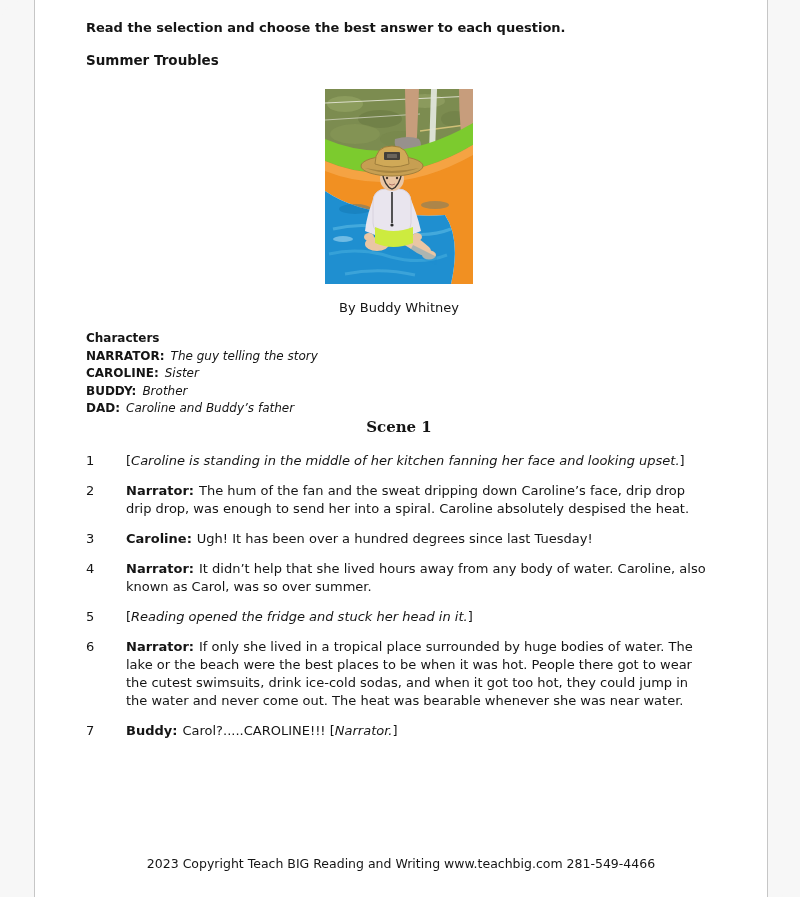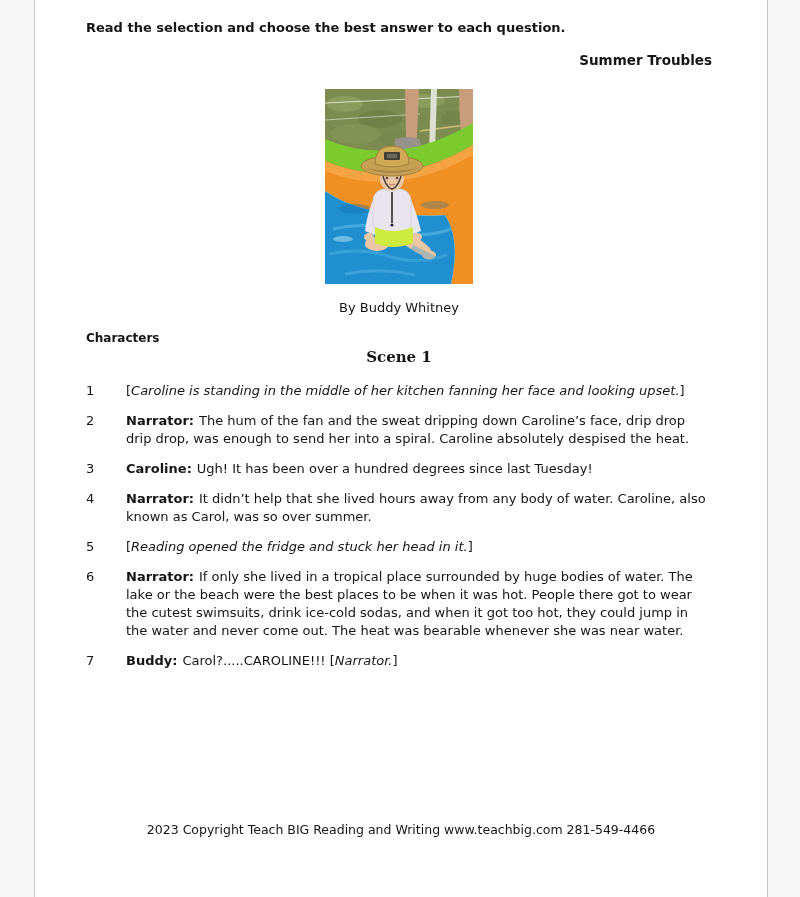--- a/index.html
+++ b/index.html
@@ -9,39 +9,39 @@
     background:#f7f7f7; overflow:hidden;
     font-family:"DejaVu Sans", sans-serif; color:#151515;border-radius:26px;
   }
   .page {
     position:absolute; left:34px; top:0; width:734px; height:897px;
     background:#ffffff;
     border-left:1px solid #c6c6c6; border-right:1px solid #c6c6c6;
     padding:20px 55px 0 51px;
   }
   .instruction { font-size:13px; font-weight:bold; margin-bottom:17px; }
-  .doc-title  { font-size:13.5px; font-weight:bold; text-align:right; margin-bottom:21px; }
+  .doc-title  { font-size:13.5px; font-weight:bold; text-align:left; margin-bottom:21px; }
   .photo-wrap { width:148px; height:195px; margin:0 auto; overflow:hidden; }
   .byline     { font-size:13px; text-align:center; margin-top:16px; }
   .characters { margin-top:15px; font-size:12px; line-height:17.5px; }
   .char-heading { font-weight:bold; }
   .char-name  { font-weight:bold; margin-right:6px; }
   .char-desc  { font-style:italic; }
   .scene-heading {
     font-family:"DejaVu Serif", serif; font-size:15px; font-weight:bold;
     text-align:center; 
   }
   .script-lines { margin-top:16px; }
   .script-line { display:flex; font-size:13px; line-height:18px; margin-bottom:12px; }
   .line-num  { width:40px; flex-shrink:0; }
   .line-text { width:588px; }
   .line-text .speaker { font-weight:bold; margin-right:5px; }
   .line-text i { font-style:italic; }
   .footer {
-    position:absolute; top:822px; left:0; right:0;
+    position:absolute; top:856px; left:0; right:0;
     text-align:center; font-size:12.5px; color:#151515;
   }
 </style>
 </head>
 <body>
 
 <div class="viewport">
   <div class="page">
 
     <p class="instruction">Read the selection and choose the best answer to each question.</p>
@@ -114,20 +114,26 @@
           </g>
           <path d="M88 156 Q100 162 112 168 L112 176 Q96 170 84 164 Z" fill="#1f8fd0" opacity="0.3"></path>
         </g>
       </svg>
     </div>
 
     <p class="byline">By Buddy Whitney</p>
 
     <div class="characters">
       <p class="char-heading">Characters</p>
+      <div>
+          <div><b class="char-name">NARRATOR:</b><i class="char-desc">The guy telling the story</i></div>
+          <div><b class="char-name">CAROLINE:</b><i class="char-desc">Sister</i></div>
+          <div><b class="char-name">BUDDY:</b><i class="char-desc">Brother</i></div>
+          <div><b class="char-name">DAD:</b><i class="char-desc">Caroline and Buddy’s father</i></div>
+        </div>
     </div>
 
     <h2 class="scene-heading">Scene 1</h2>
 
     <div class="script-lines">
         <div class="script-line">
           <span class="line-num">1</span>
           <span class="line-text">[<i>Caroline is standing in the middle of her kitchen fanning her face and looking upset.</i>]</span>
         </div>
         <div class="script-line">

